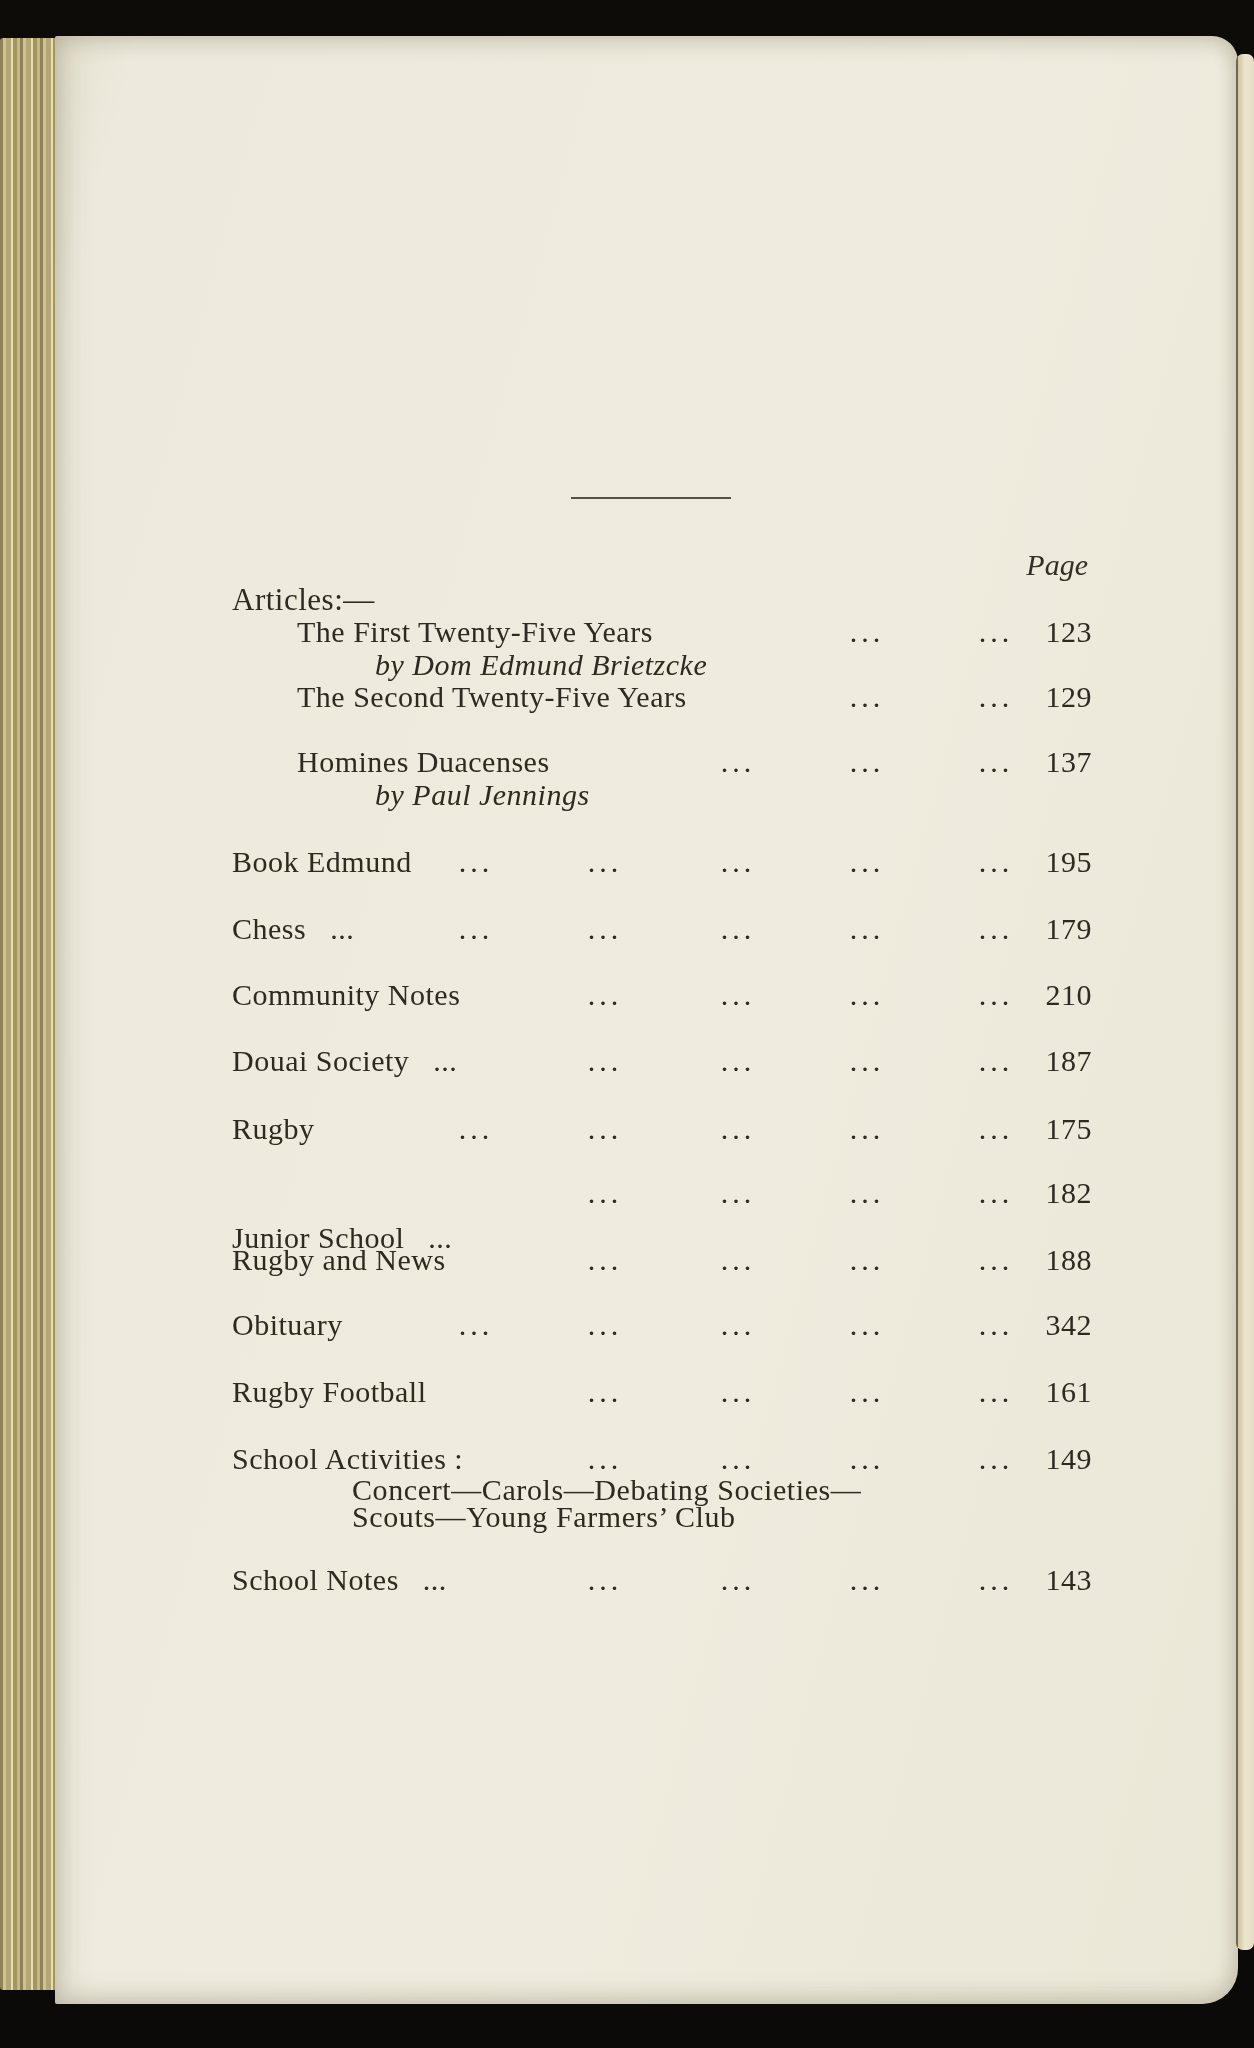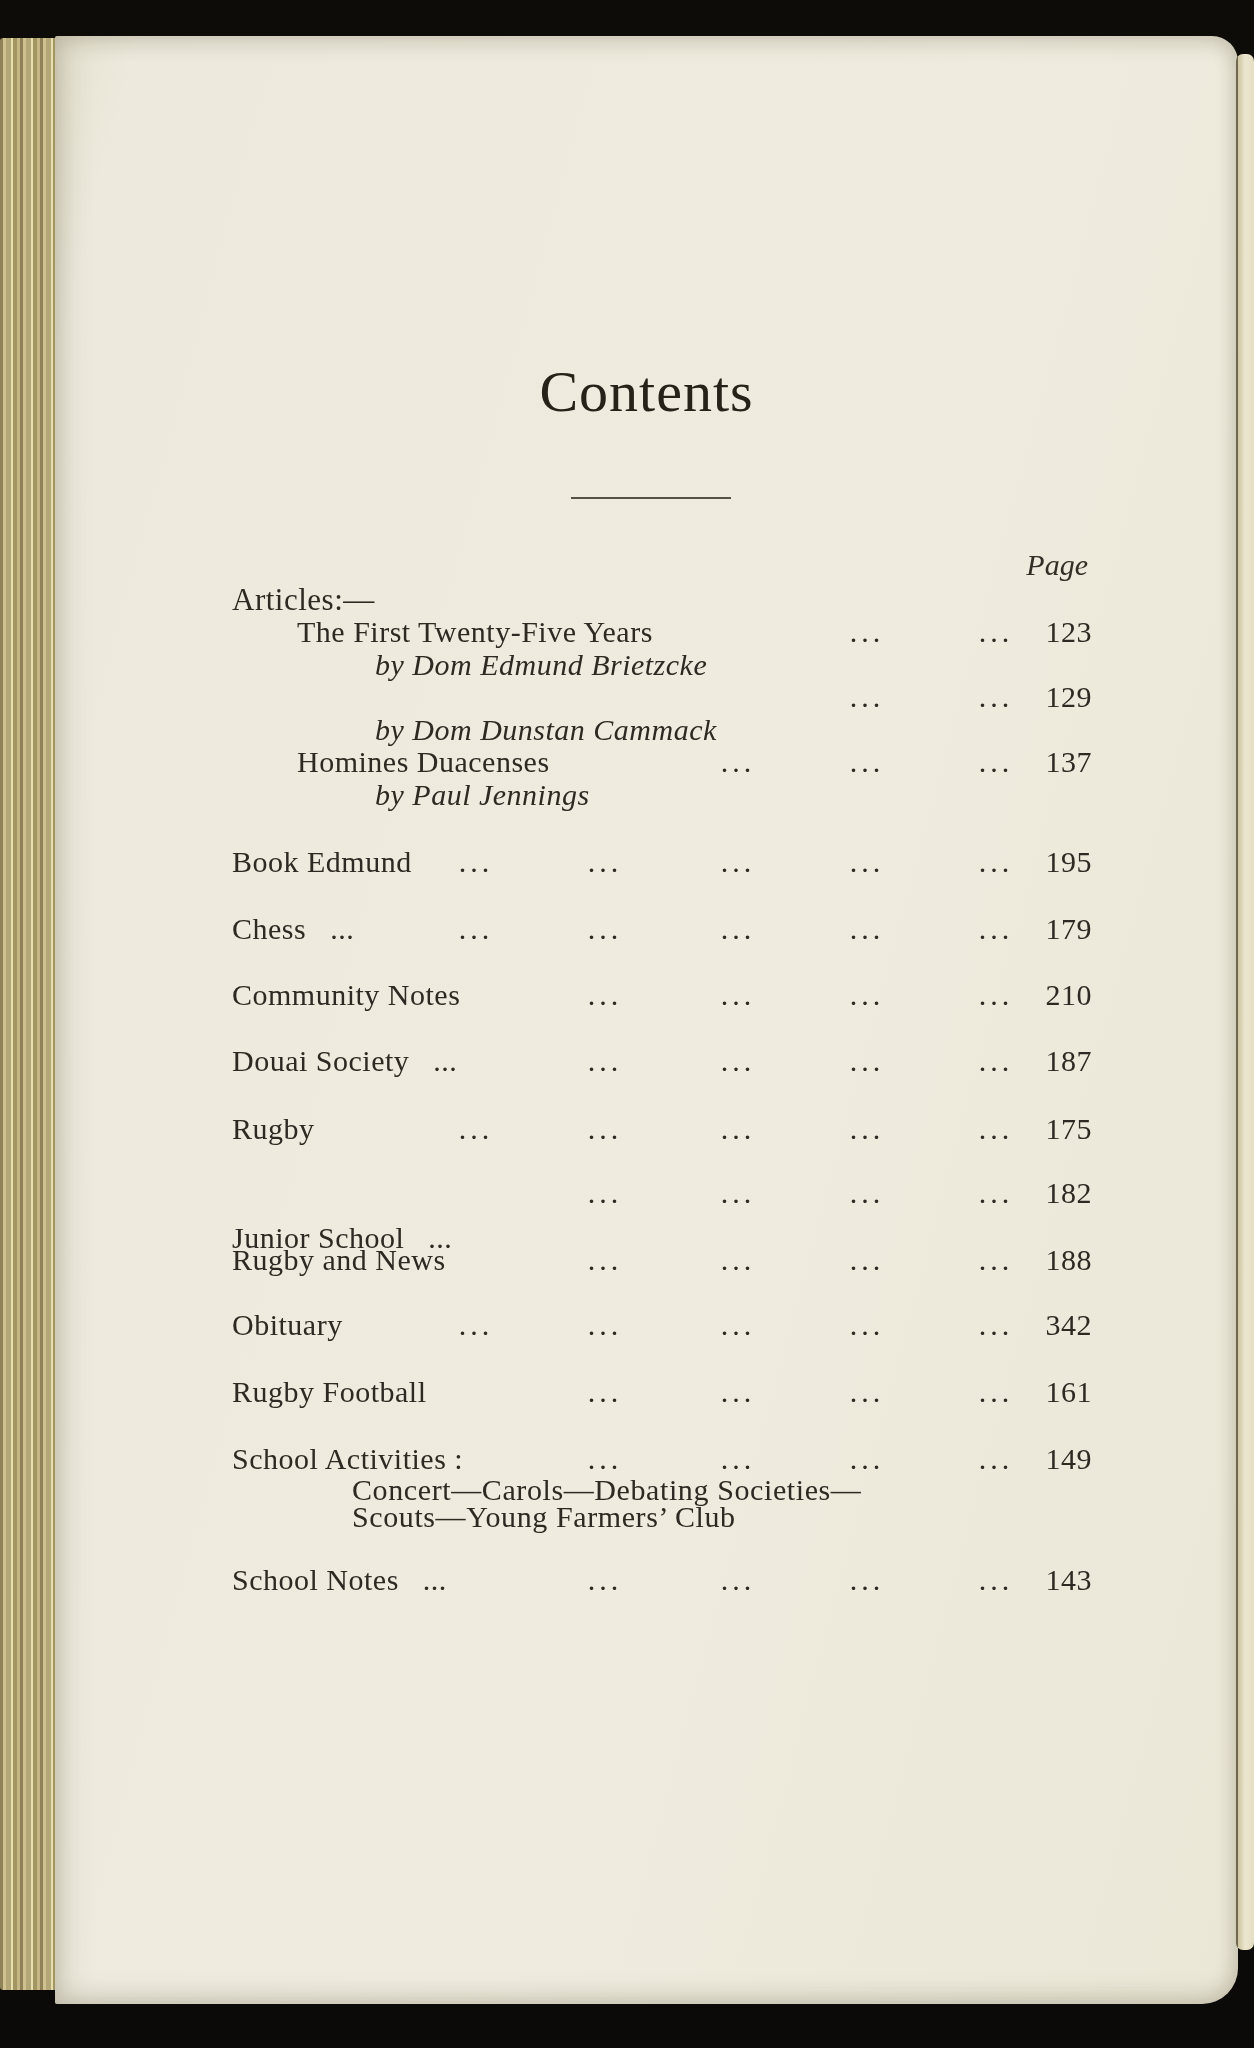--- a/index.html
+++ b/index.html
@@ -63,41 +63,38 @@
   .pagenum{position:absolute;right:146px;text-align:right;}
   .subline{font-size:30px;letter-spacing:.6px;}
 </style>
 </head>
 <body>
 
 <div class="stage">
   <div class="edge-stack"></div>
 
   <div class="page">
-    <div class="toc-title">Contents</div>
     <div class="divider"></div>
     <div class="page-label it">Page</div>
     <div class="articles-label">Articles:—</div>
     <div class="rows">
         <div class="row" style="top: 579px;">
           <span class="row-title" style="left: 242px;">The First Twenty-Five Years</span>
           <span class="dots" style="left: 812px;">...</span>
           <span class="dots" style="left: 941px;">...</span>
           <span class="pagenum">123</span>
         </div>
         <div class="row" style="top: 612px;">
           <span class="row-title it" style="left: 320px;">by Dom Edmund Brietzcke</span>
         </div>
         <div class="row" style="top: 644px;">
+          <span class="row-title" style="left: 242px;">The Second Twenty-Five Years</span>
           <span class="dots" style="left: 812px;">...</span>
           <span class="dots" style="left: 941px;">...</span>
           <span class="pagenum">129</span>
-        </div>
-        <div class="row" style="top: 677px;">
-          <span class="row-title it" style="left: 320px;">by Dom Dunstan Cammack</span>
         </div>
         <div class="row" style="top: 709px;">
           <span class="row-title" style="left: 242px;">Homines Duacenses</span>
           <span class="dots" style="left: 683px;">...</span>
           <span class="dots" style="left: 812px;">...</span>
           <span class="dots" style="left: 941px;">...</span>
           <span class="pagenum">137</span>
         </div>
         <div class="row" style="top: 742px;">
           <span class="row-title it" style="left: 320px;">by Paul Jennings</span>

